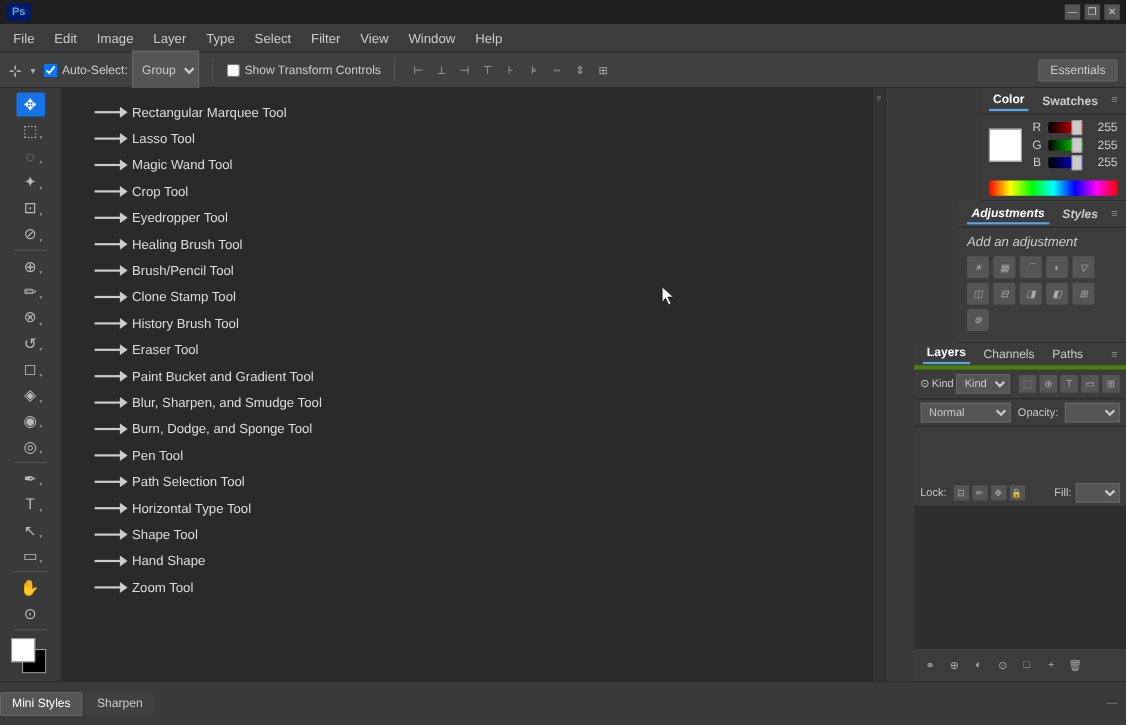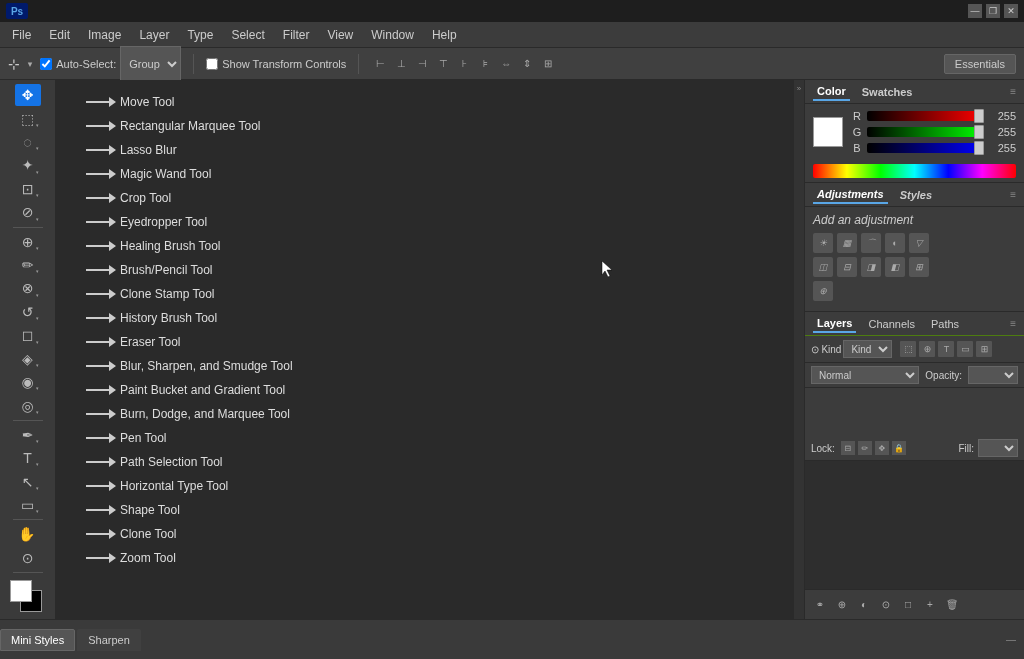--- a/index.html
+++ b/index.html
@@ -281,20 +281,21 @@
     }
 
     
     .right-panel {
       width: 220px;
       background: #3a3a3a;
       display: flex;
       flex-direction: column;
       flex-shrink: 0;
       border-left: 1px solid #2a2a2a;
+      align-items: flex-end;
     }
 
     
     .color-panel {
       background: #3c3c3c;
       border-bottom: 1px solid #2a2a2a;
     }
     .panel-header {
       background: #3c3c3c;
       height: 24px;
@@ -423,21 +424,21 @@
       display: flex;
       flex-direction: column;
     }
     .layers-tabs {
       height: 24px;
       background: #3c3c3c;
       display: flex;
       align-items: center;
       padding: 0 8px;
       gap: 8px;
-      border-bottom: 1px solid #4d7c0f;
+      border-bottom: 4px solid #4d7c0f;
     }
     .layers-tab {
       font-size: 11px;
       color: #ccc;
       cursor: pointer;
       padding: 2px 4px;
     }
     .layers-tab.active {
       color: #fff;
       font-weight: bold;
@@ -749,29 +750,25 @@
       <div class="fg-color"></div>
       <div class="bg-color"></div>
     </div>
   </div>
 
   <div class="canvas-area">
 
     <div class="tool-labels-panel">
       <div class="tool-label-row">
         <span class="arrow-line"></span>
-        <span class="tool-label-text">Move Tool</span>
-      </div>
-      <div class="tool-label-row">
-        <span class="arrow-line"></span>
         <span class="tool-label-text">Rectangular Marquee Tool</span>
       </div>
       <div class="tool-label-row">
         <span class="arrow-line"></span>
-        <span class="tool-label-text">Lasso Blur</span>
+        <span class="tool-label-text">Lasso Tool</span>
       </div>
       <div class="tool-label-row">
         <span class="arrow-line"></span>
         <span class="tool-label-text">Magic Wand Tool</span>
       </div>
       <div class="tool-label-row">
         <span class="arrow-line"></span>
         <span class="tool-label-text">Crop Tool</span>
       </div>
       <div class="tool-label-row">
@@ -793,49 +790,49 @@
       <div class="tool-label-row">
         <span class="arrow-line"></span>
         <span class="tool-label-text">History Brush Tool</span>
       </div>
       <div class="tool-label-row">
         <span class="arrow-line"></span>
         <span class="tool-label-text">Eraser Tool</span>
       </div>
       <div class="tool-label-row">
         <span class="arrow-line"></span>
+        <span class="tool-label-text">Paint Bucket and Gradient Tool</span>
+      </div>
+      <div class="tool-label-row">
+        <span class="arrow-line"></span>
         <span class="tool-label-text">Blur, Sharpen, and Smudge Tool</span>
       </div>
       <div class="tool-label-row">
         <span class="arrow-line"></span>
-        <span class="tool-label-text">Paint Bucket and Gradient Tool</span>
-      </div>
-      <div class="tool-label-row">
-        <span class="arrow-line"></span>
-        <span class="tool-label-text">Burn, Dodge, and Marquee Tool</span>
+        <span class="tool-label-text">Burn, Dodge, and Sponge Tool</span>
       </div>
       <div class="tool-label-row">
         <span class="arrow-line"></span>
         <span class="tool-label-text">Pen Tool</span>
       </div>
       <div class="tool-label-row">
         <span class="arrow-line"></span>
         <span class="tool-label-text">Path Selection Tool</span>
       </div>
       <div class="tool-label-row">
         <span class="arrow-line"></span>
         <span class="tool-label-text">Horizontal Type Tool</span>
       </div>
       <div class="tool-label-row">
         <span class="arrow-line"></span>
         <span class="tool-label-text">Shape Tool</span>
       </div>
       <div class="tool-label-row">
         <span class="arrow-line"></span>
-        <span class="tool-label-text">Clone Tool</span>
+        <span class="tool-label-text">Hand Shape</span>
       </div>
       <div class="tool-label-row">
         <span class="arrow-line"></span>
         <span class="tool-label-text">Zoom Tool</span>
       </div>
     </div>
 
     <svg class="cursor" viewBox="0 0 12 18" xmlns="http://www.w3.org/2000/svg">
       <path d="M1 1 L1 15 L4 11 L7 17 L9 16 L6 10 L11 10 Z" fill="white" stroke="black" stroke-width="0.5"></path>
     </svg>

